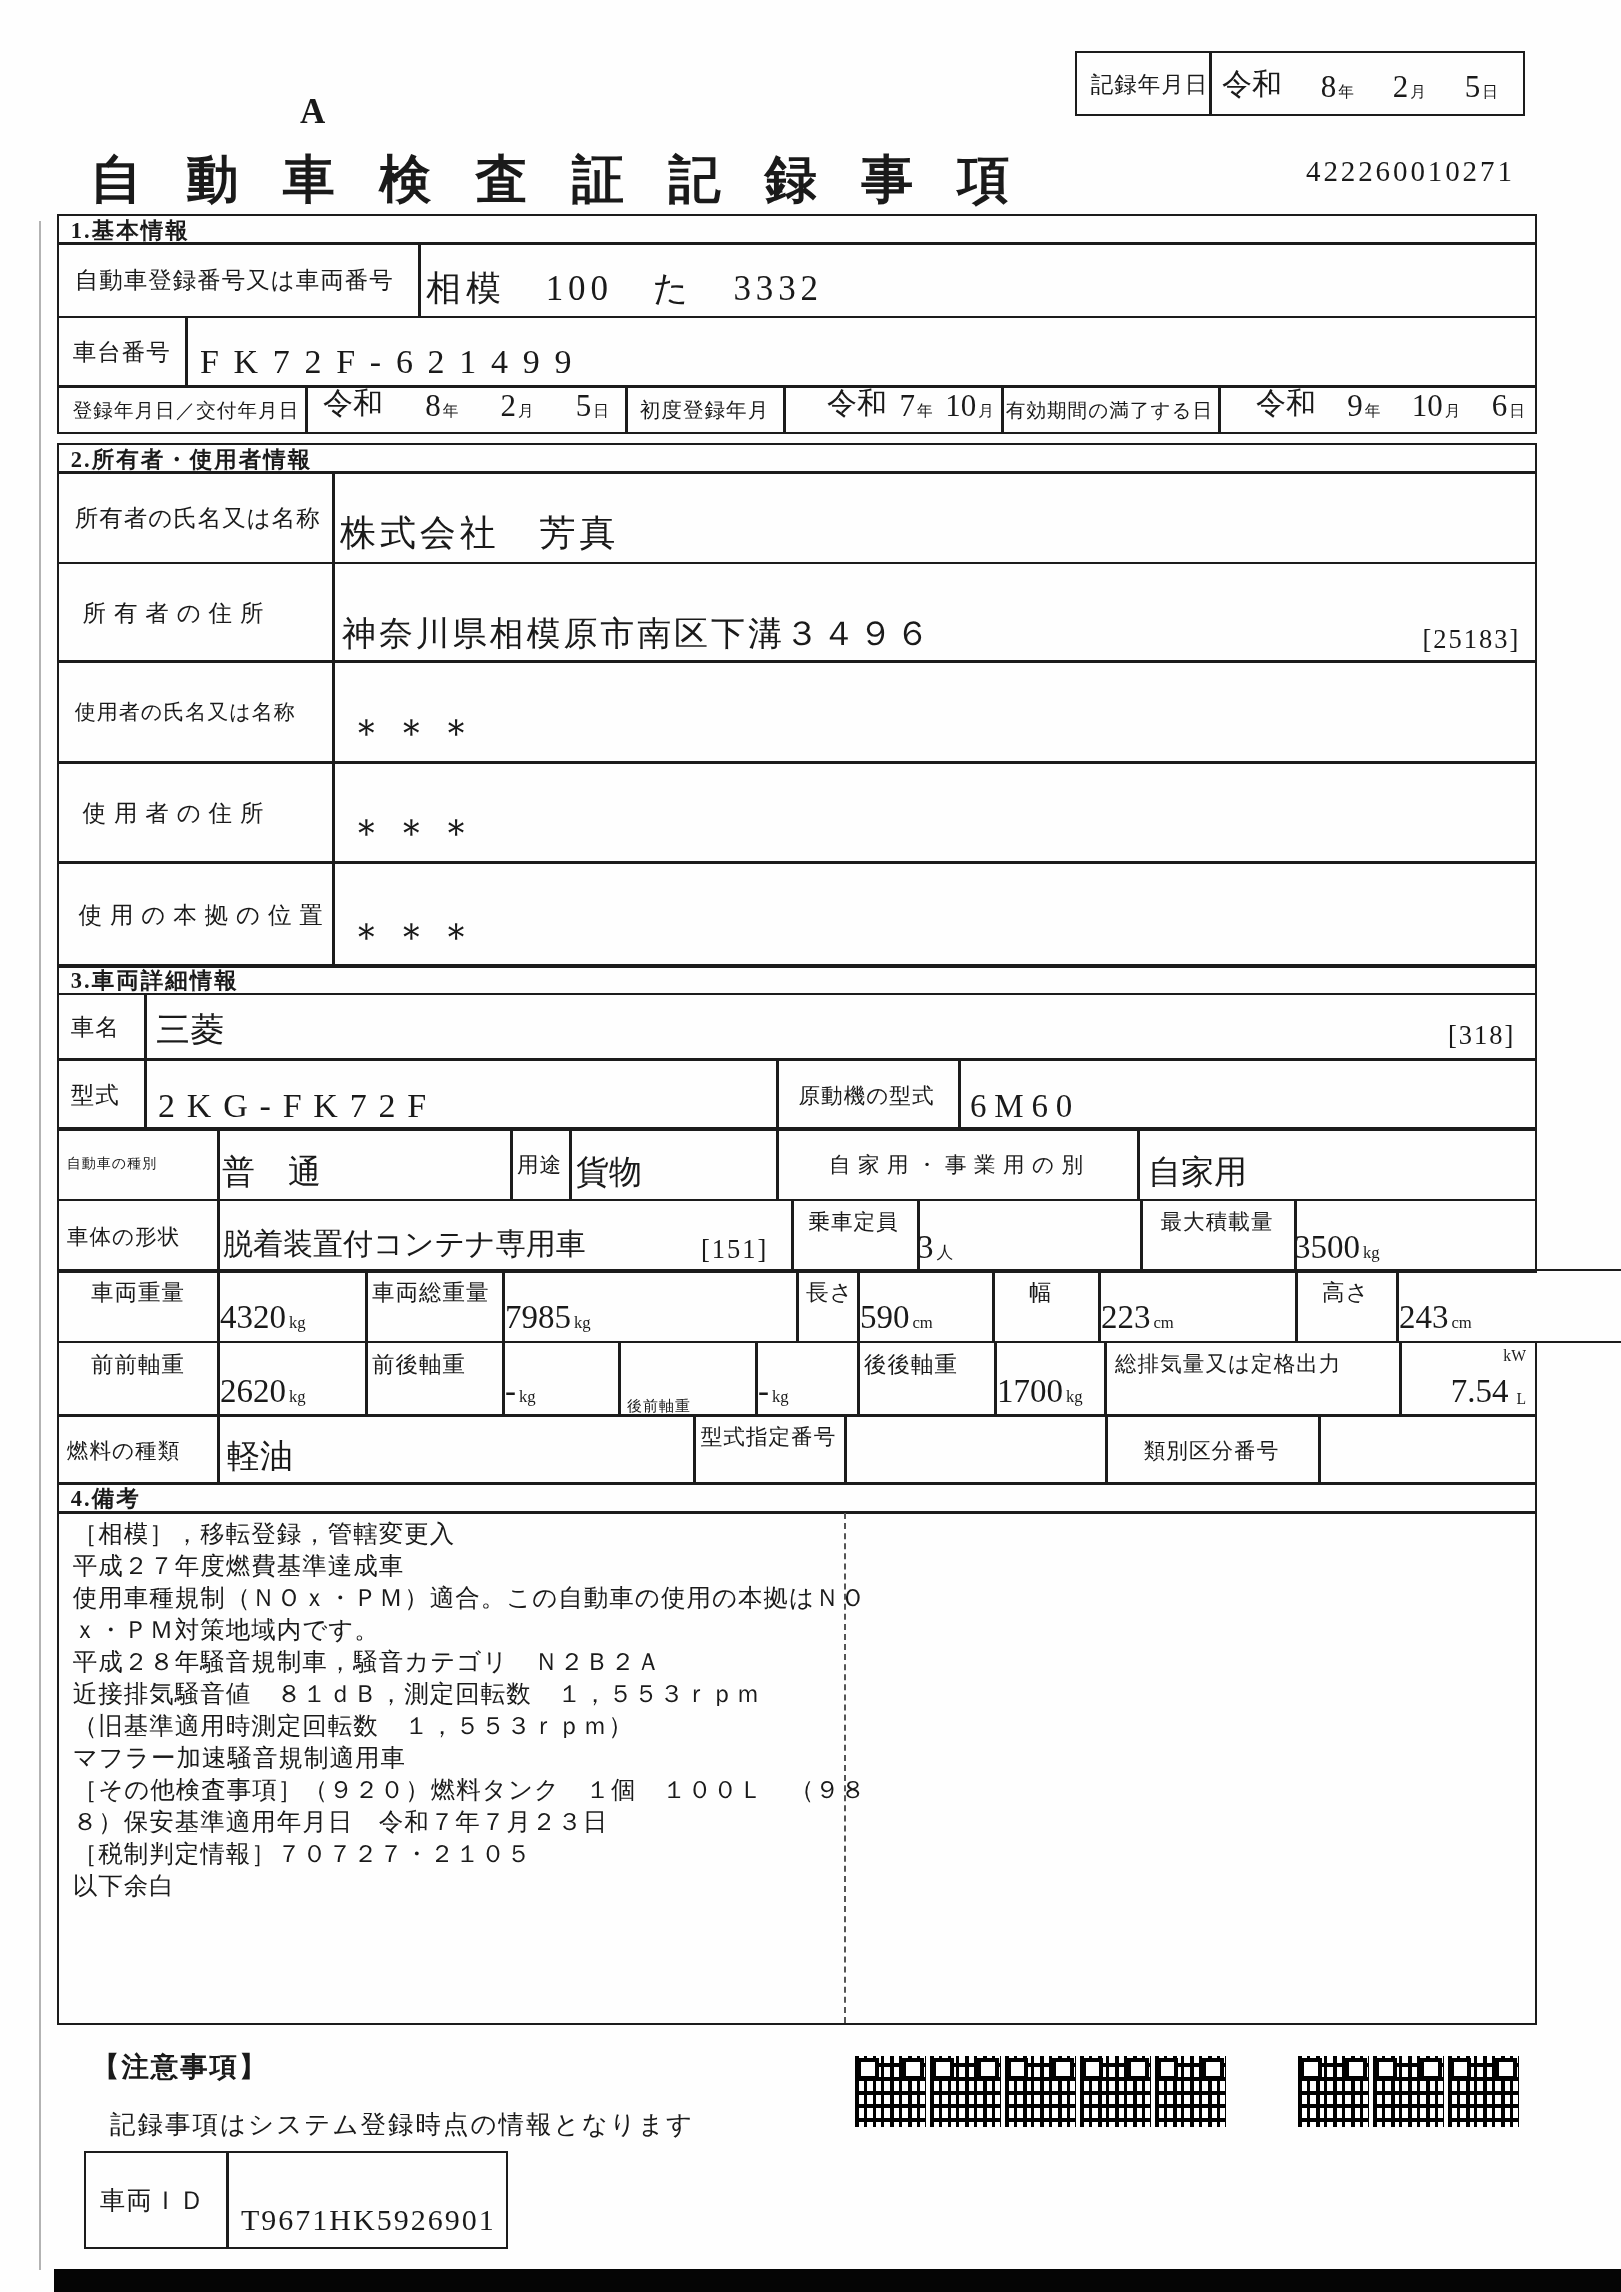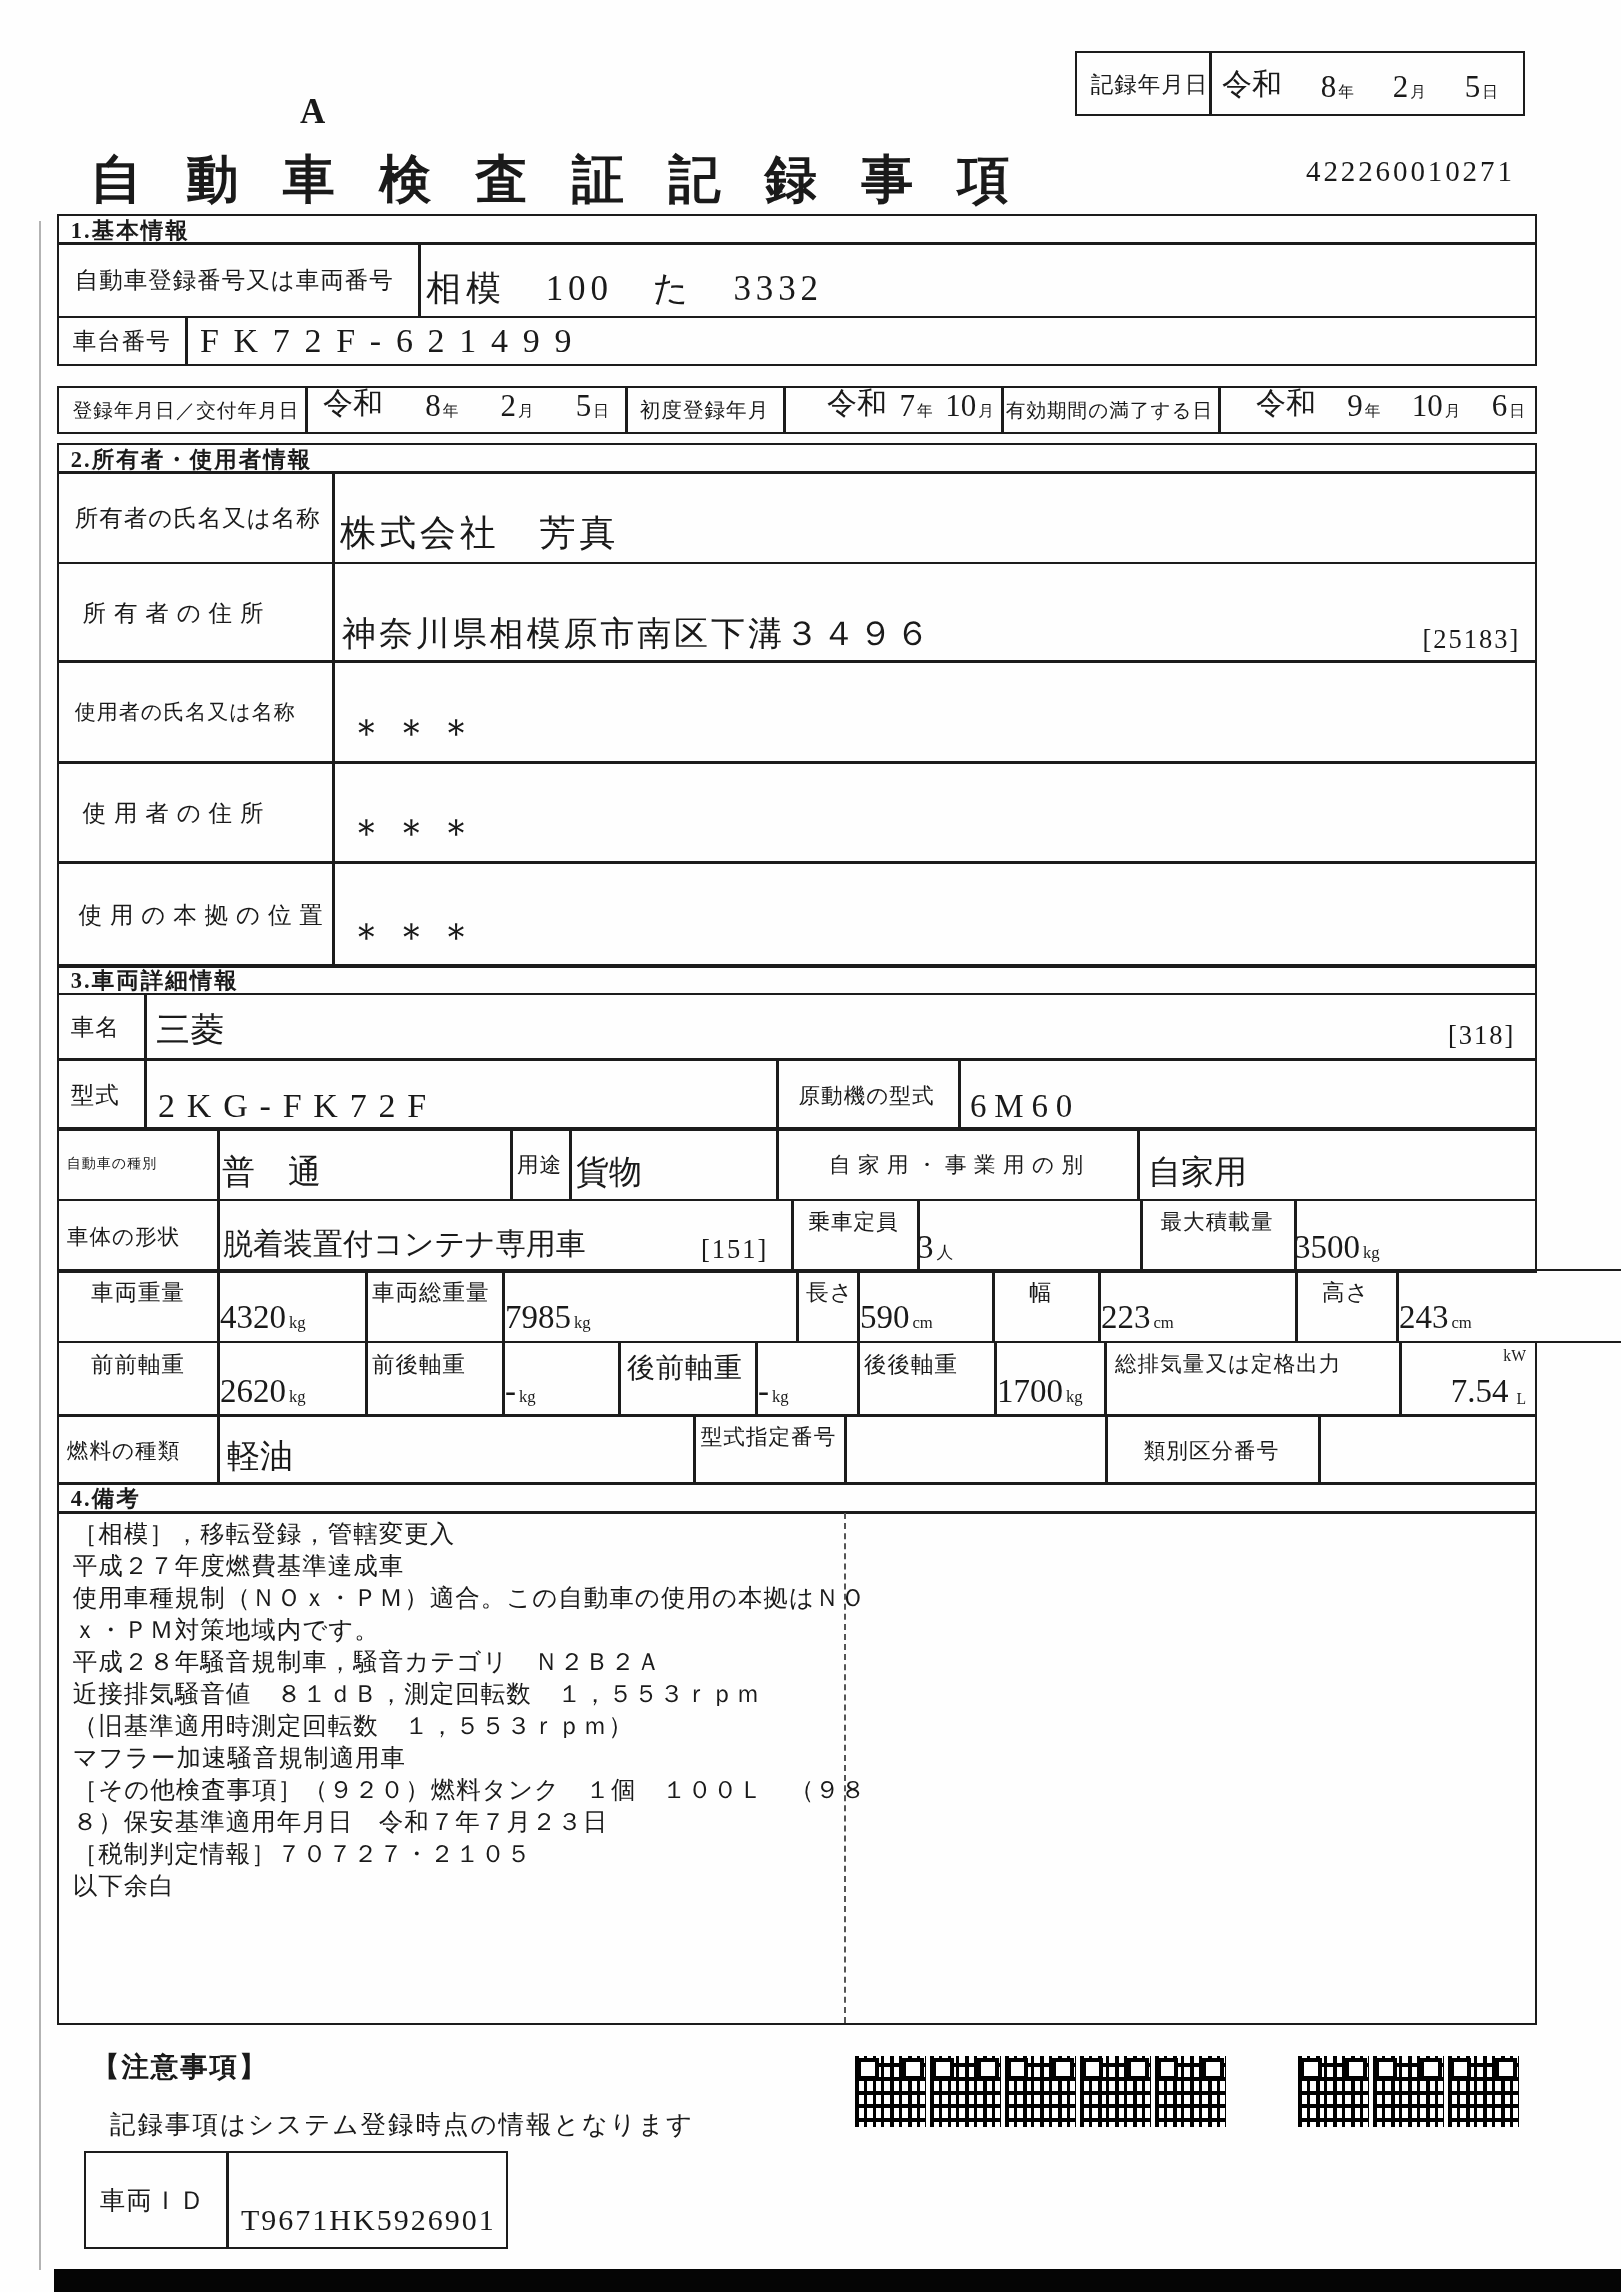--- a/index.html
+++ b/index.html
@@ -65,21 +65,21 @@
   <div class="band" style="left:57px;top:214px;width:1480px;height:31px;">
     <div class="hdg">1.基本情報</div>
   </div>
 
   <div class="band" style="left:57px;top:242px;width:1480px;height:76px;">
     <div class="vline" style="left:359px;"></div>
     <div class="lbl c" style="left:15.7px;font-size:23.5px;">自動車登録番号又は車両番号</div>
     <div class="val" style="left:367px;font-size:35px;letter-spacing:4.9px;">相模　100　た　3332</div>
   </div>
 
-  <div class="band" style="left:57px;top:316px;width:1480px;height:50px;">
+  <div class="band" style="left:57px;top:316px;width:1480px;height:71px;">
     <div class="vline" style="left:126px;"></div>
     <div class="lbl c" style="left:13.7px;font-size:23.5px;">車台番号</div>
     <div class="val" style="left:141px;font-size:34px;letter-spacing:14.7px;">FK72F-621499</div>
   </div>
 
   <div class="band" style="left:57px;top:378px;width:1480px;height:48px;margin-top:8px;">
     <div class="vline" style="left:246px;"></div>
     <div class="vline" style="left:566px;"></div>
     <div class="vline" style="left:724px;"></div>
     <div class="vline" style="left:942px;"></div>
@@ -238,21 +238,21 @@
     <div class="vline" style="left:1045px;"></div>
     <div class="vline" style="left:1340px;"></div>
     <div class="lbl t" style="left:32px;font-size:22.5px;">前前軸重</div>
     <div class="numv" style="left:161px;width:139px;">
       <span class="n">2620</span><span class="u">kg</span>
     </div>
     <div class="lbl t" style="left:313px;font-size:22.5px;">前後軸重</div>
     <div class="numv" style="left:446px;width:104px;">
       <span class="n">-</span><span class="u">kg</span>
     </div>
-    <div class="lbl t" style="left:568px;font-size:28px;">後前軸重</div>
+    <div class="lbl t" style="left:568px;font-size:15px;margin-top:48px;">後前軸重</div>
     <div class="numv" style="left:699px;width:90px;">
       <span class="n">-</span><span class="u">kg</span>
     </div>
     <div class="lbl t" style="left:805px;font-size:22.5px;">後後軸重</div>
     <div class="numv" style="left:938px;width:101px;">
       <span class="n">1700</span><span class="u">kg</span>
     </div>
     <div class="lbl t" style="left:1056px;font-size:21.6px;">総排気量又は定格出力</div>
     <div style="position:absolute;left:1343px;top:0;bottom:0;width:126px;">
       <span style="position:absolute;top:3.9px;right:2px;font-size:15.7px;">kW</span>

